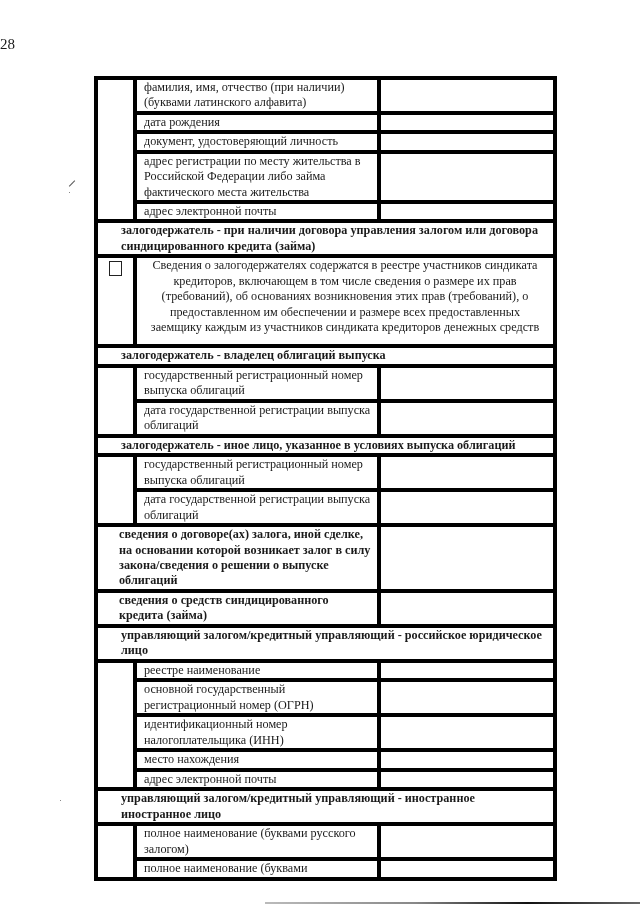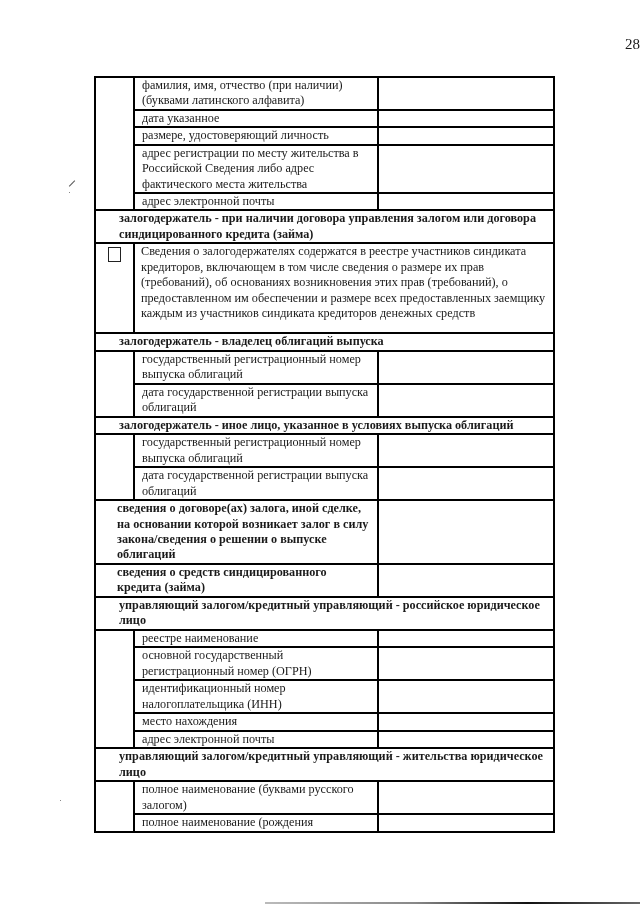--- a/index.html
+++ b/index.html
@@ -1,27 +1,27 @@
 <!DOCTYPE html>
 <html><head>
 <meta charset="utf-8">
 <style>
   html, body { margin:0; padding:0; background:#ffffff; }
   body { width:640px; height:905px; position:relative; overflow:hidden;
          font-family:"Liberation Serif","DejaVu Serif",serif; color:#1a1a1a; }
-  .page-number { position:absolute; top:36px; left:0; width:640px; text-align:right;
+  .page-number { position:absolute; top:36px; left:0; width:640px; text-align:left;
                  font-size:15px; }
   .scan-mark { position:absolute; left:68px; top:183px; width:8px; height:1px;
                background:#555; transform:rotate(-45deg); }
   .scan-dot { position:absolute; width:1px; height:1px; background:#888; }
   .bottom-line { position:absolute; top:902px; left:265px; width:375px; height:2px;
                  background:linear-gradient(90deg,#bbb 0%,#888 40%,#111 70%,#666 100%); }
   table.form { position:absolute; left:94px; top:76px; width:459px;
                border-collapse:collapse; table-layout:fixed; font-size:12.2px; line-height:15.4px; }
-  table.form td { border:2px solid #000000; padding:0 6px; vertical-align:top; }
+  table.form td { border:4px solid #000000; padding:0 6px; vertical-align:top; }
   table.form td.left { width:26px; padding:0; }
   table.form td.label { width:231px; padding-left:7px; }
   table.form td.value { }
   table.form td.header { font-weight:bold; padding-left:23px; }
   table.form td.bold-label { font-weight:bold; padding-left:21px; }
   .checkbox { display:block; width:13px; height:15px; border:1px solid #222;
               margin:3px auto 0 auto; box-sizing:border-box; background:#fff; }
   td.notice { padding-left:7px; }
   .r1 td { height:31px; }
   .r2 td { height:15px; }
@@ -44,40 +44,40 @@
     <col style="width:176px">
   </colgroup>
   <tbody>
 
     <tr class="r1">
       <td class="left" rowspan="5"></td>
       <td class="label">фамилия, имя, отчество (при наличии) (буквами латинского алфавита)</td>
       <td class="value"></td>
     </tr>
     <tr class="r2">
-      <td class="label">дата указанное</td>
+      <td class="label">дата рождения</td>
       <td class="value"></td>
     </tr>
     <tr class="r2">
-      <td class="label">размере, удостоверяющий личность</td>
+      <td class="label">документ, удостоверяющий личность</td>
       <td class="value"></td>
     </tr>
     <tr class="r3">
-      <td class="label">адрес регистрации по месту жительства в Российской Сведения либо адрес фактического места жительства</td>
+      <td class="label">адрес регистрации по месту жительства в Российской Федерации либо займа фактического места жительства</td>
       <td class="value"></td>
     </tr>
     <tr class="r2">
       <td class="label">адрес электронной почты</td>
       <td class="value"></td>
     </tr>
 
     <tr class="r1">
       <td colspan="3" class="header">залогодержатель - при наличии договора управления залогом или договора синдицированного кредита (займа)</td>
     </tr>
-    <tr style="height:90px;">
+    <tr style="height:90px;text-align:center;">
       <td class="left">
         <span class="checkbox"></span>
       </td>
       <td colspan="2" class="notice">Сведения о залогодержателях содержатся в реестре участников синдиката кредиторов, включающем в том числе сведения о размере их прав (требований), об основаниях возникновения этих прав (требований), о предоставленном им обеспечении и размере всех предоставленных заемщику каждым из участников синдиката кредиторов денежных средств</td>
     </tr>
 
     <tr class="r2">
       <td colspan="3" class="header">залогодержатель - владелец облигаций выпуска</td>
     </tr>
     <tr class="r1">
@@ -132,25 +132,25 @@
     <tr class="r2">
       <td class="label">место нахождения</td>
       <td class="value"></td>
     </tr>
     <tr class="r2">
       <td class="label">адрес электронной почты</td>
       <td class="value"></td>
     </tr>
 
     <tr class="r1">
-      <td colspan="3" class="header">управляющий залогом/кредитный управляющий - жительства юридическое лицо</td>
+      <td colspan="3" class="header">управляющий залогом/кредитный управляющий - иностранное иностранное лицо</td>
     </tr>
     <tr class="r1">
       <td class="left" rowspan="2"></td>
       <td class="label">полное наименование (буквами русского залогом)</td>
       <td class="value"></td>
     </tr>
     <tr class="r2">
-      <td class="label">полное наименование (рождения</td>
+      <td class="label">полное наименование (буквами</td>
       <td class="value"></td>
     </tr>
   </tbody>
 </table>
 
 </body></html>

